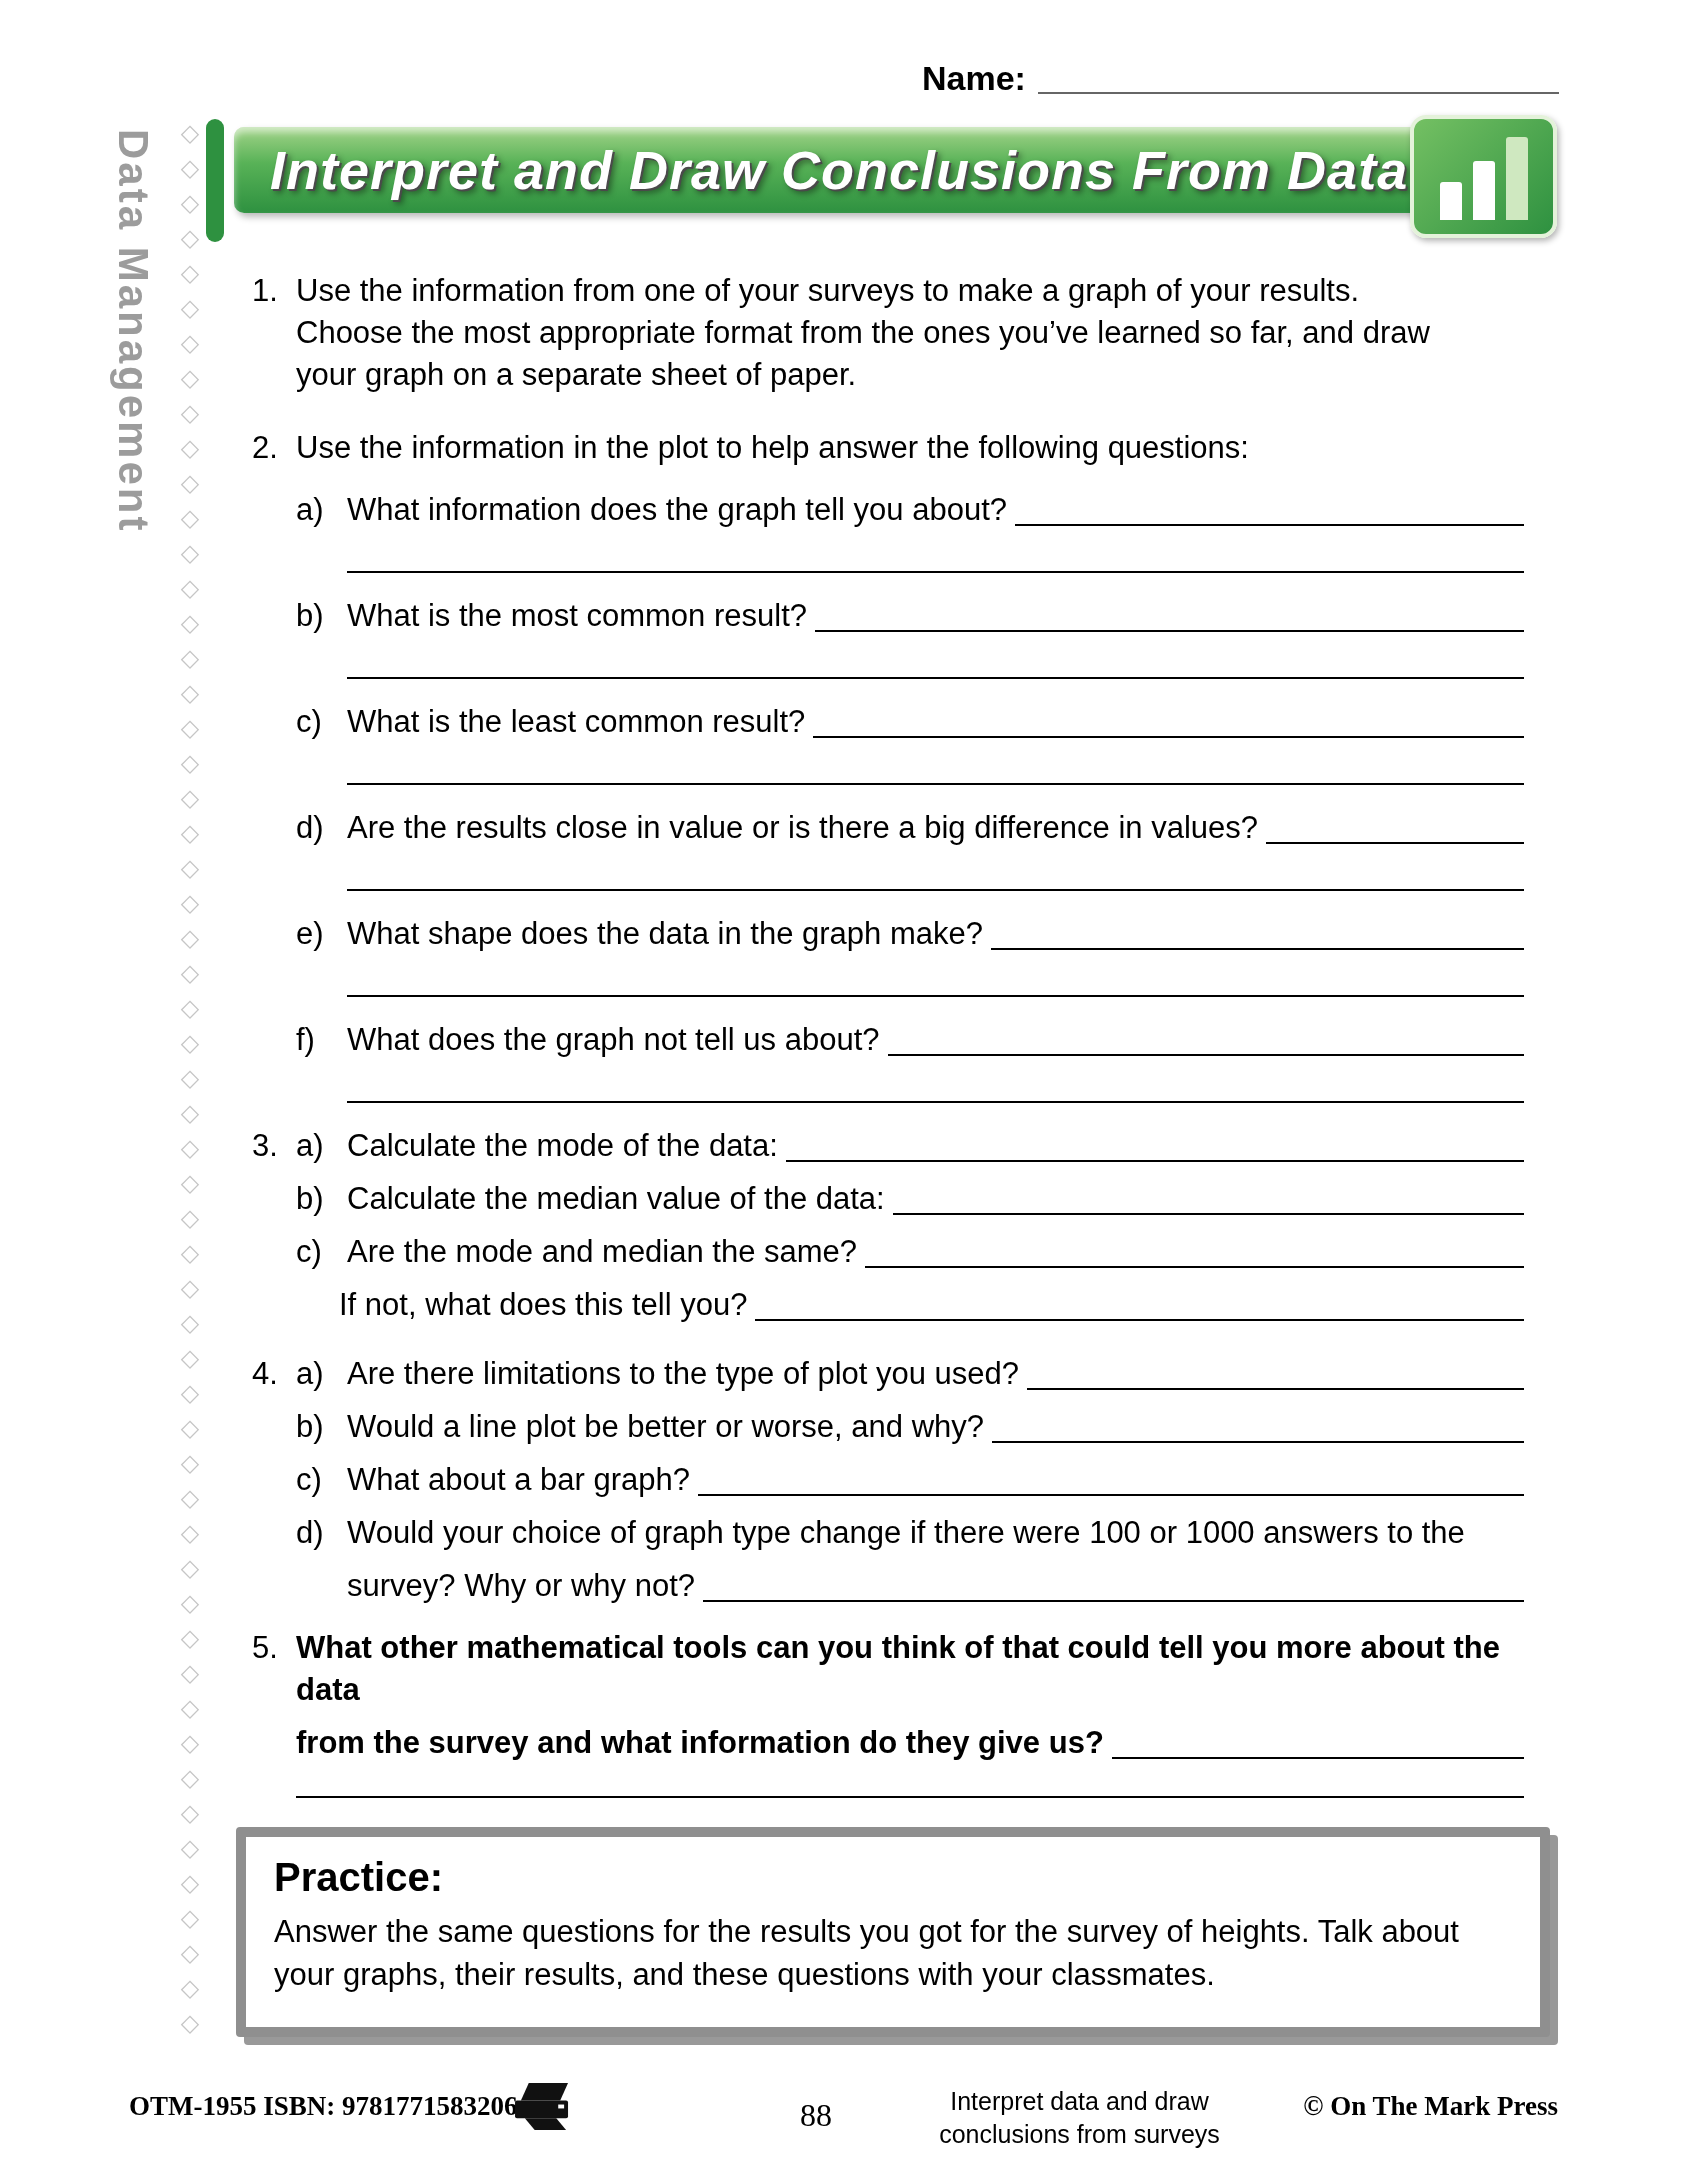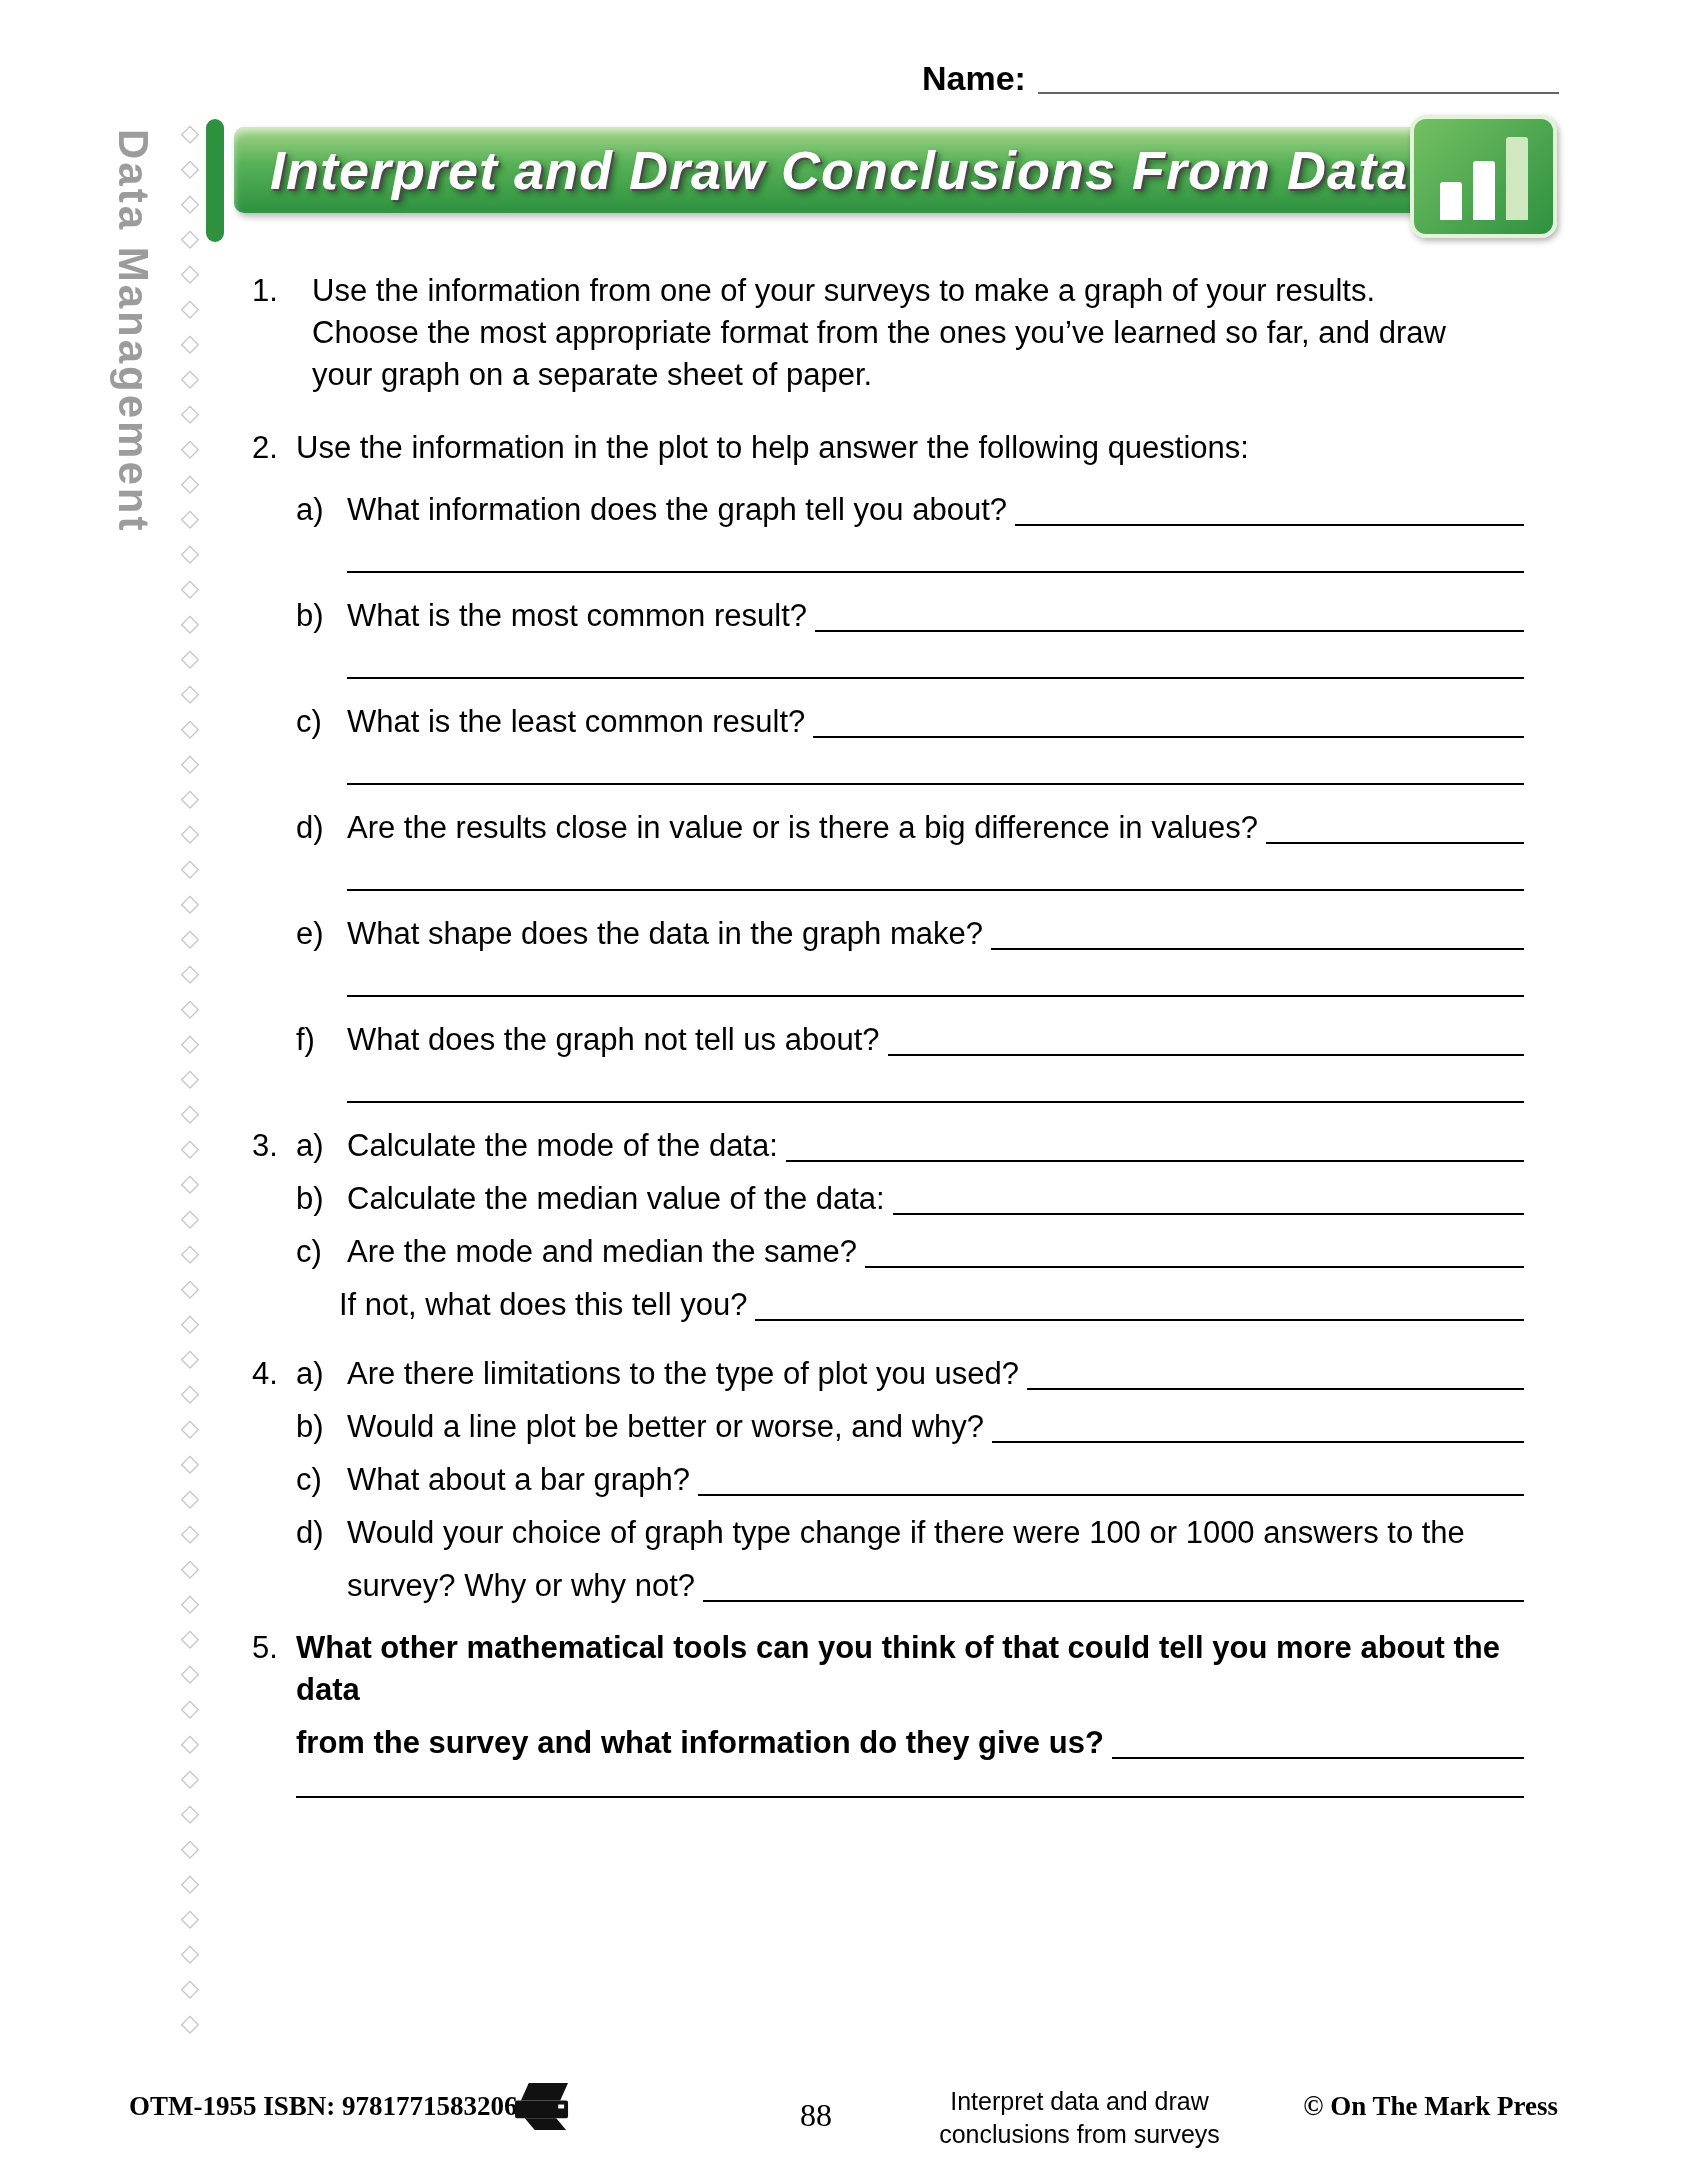--- a/index.html
+++ b/index.html
@@ -60,21 +60,21 @@
   .content {
     position:absolute; top:265px; left:252px; width:1272px;
     font-size:31px; line-height:42px; padding-top:5px;
   }
   .qrow { display:flex; }
   .qnum { width:44px; flex:none; }
   .sublabel { width:51px; flex:none; }
   .subtext { flex:none; white-space:nowrap; }
   .ans-line { flex:1; min-width:40px; margin-left:8px; margin-bottom:5px; border-bottom:2px solid #000; }
   .q1 { margin-bottom:31px; }
-  .q1text { max-width:1148px;margin-left:16px; }
+  .q1text { max-width:1148px; }
   .q2intro { margin-bottom:20px; }
   .sub-row { display:flex; margin-left:44px; }
   .blank-line { margin:8px 0 22px 95px; height:34px; border-bottom:2px solid #000; }
   .q34 { }
   .q34 .qrow { margin-bottom:11px; }
   .mt-q3 { margin-top:22px; }
   .mt-q4 { margin-top:27px; }
   .ifnot-row { margin-left:87px; }
   .wrap-indent { margin-left:95px; }
   .q5 { margin-top:20px; }
@@ -238,20 +238,24 @@
         <div class="line2">
           <span class="subtext">from the survey and what information do they give us?</span>
           <span class="ans-line"></span>
         </div>
       </div>
     </div>
     <div class="q5-blank"></div>
 
   </div>
 
+  <div class="practice">
+    <div class="practice-heading">Practice:</div>
+    <div class="practice-body">Answer the same questions for the results you got for the survey of heights. Talk about your graphs, their results, and these questions with your classmates.</div>
+  </div>
 
   <div class="footer">
     <span class="f-code">OTM-1955  ISBN: 9781771583206</span>
     <span class="f-printer">
       <svg width="73" height="53" viewBox="0 0 37 27" aria-hidden="true">
         <path d="M7 11 L11 2 L31 2 L27 11 Z" fill="#111"></path>
         <rect x="4" y="11" width="27" height="9" rx="1" fill="#111"></rect>
         <path d="M9 20 L25 20 L30 26 L14 26 Z" fill="#111"></path>
         <rect x="26" y="13" width="3" height="2" fill="#fff"></rect>
       </svg>

